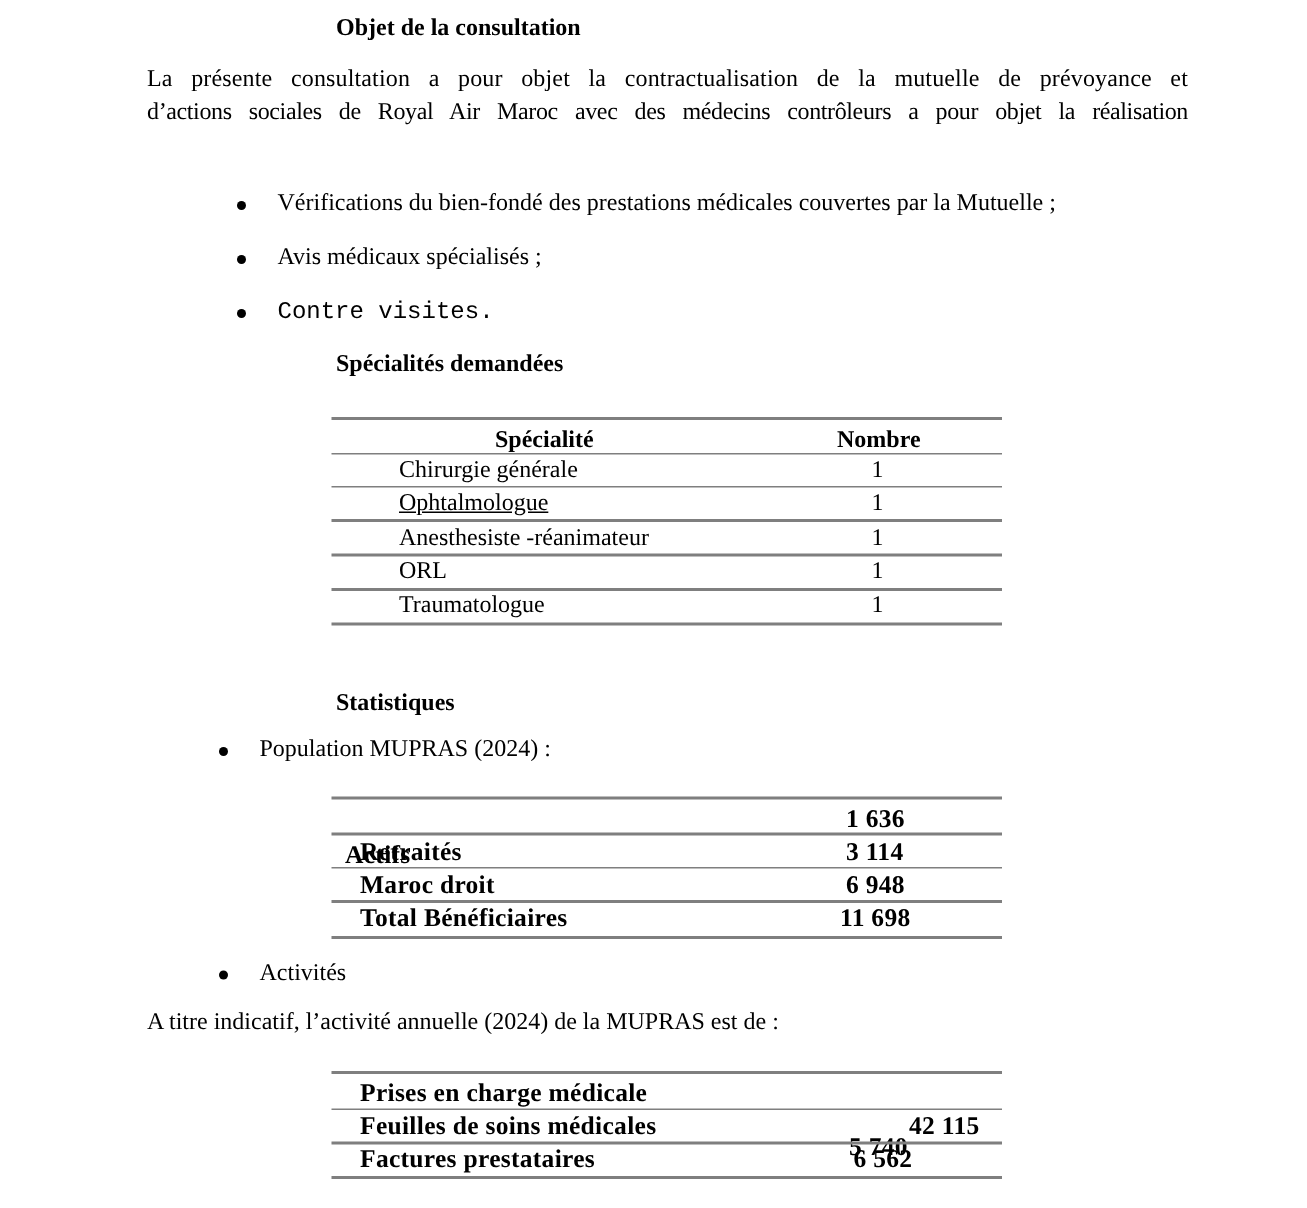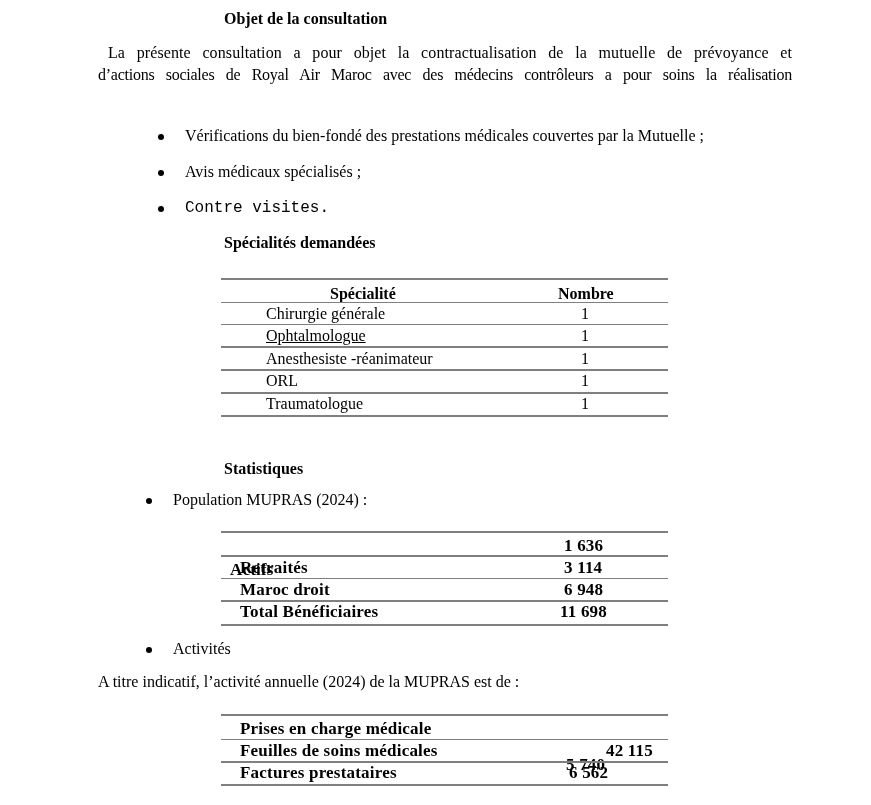--- a/index.html
+++ b/index.html
@@ -14,22 +14,22 @@
   .rule { position: absolute; background: #7f7f7f; height: 2px; }
   .cell { position: absolute; white-space: nowrap; font-size: 16px; line-height: 20px; }
   .stat { font-size: 17px; font-weight: bold; letter-spacing: 0.2px; }
 </style>
 </head>
 <body>
 
 <div class="abs heading" style="left:224px; top:10px;">Objet de la consultation</div>
 
 <div class="abs" style="left:98px; top:42px; width:694px; line-height:22px;">
-  <div style="text-align:justify; text-align-last:justify; white-space:nowrap; letter-spacing:0.1px;margin-left:10px;">La présente consultation a pour objet la contractualisation de la mutuelle de prévoyance et</div>
-  <div style="text-align:justify; text-align-last:justify; white-space:nowrap; letter-spacing:-0.25px;">d’actions sociales de Royal Air Maroc avec des médecins contrôleurs a pour soins la réalisation</div>
+  <div style="text-align:justify; text-align-last:justify; white-space:nowrap; letter-spacing:0.1px;">La présente consultation a pour objet la contractualisation de la mutuelle de prévoyance et</div>
+  <div style="text-align:justify; text-align-last:justify; white-space:nowrap; letter-spacing:-0.25px;">d’actions sociales de Royal Air Maroc avec des médecins contrôleurs a pour objet la réalisation</div>
 </div>
 
 <div>
   <div class="bullet-dot" style="left:158px; top:134px;"></div>
   <div class="abs" style="left:185px; top:127px;">Vérifications du bien-fondé des prestations médicales couvertes par la Mutuelle ;</div>
   <div class="bullet-dot" style="left:158px; top:170px;"></div>
   <div class="abs" style="left:185px; top:163px;">Avis médicaux spécialisés ;</div>
   <div class="bullet-dot" style="left:158px; top:206px;"></div>
   <div class="abs" style="left:185px; top:199px;font-family:Liberation Mono, monospace;">Contre visites.</div>
 </div>

